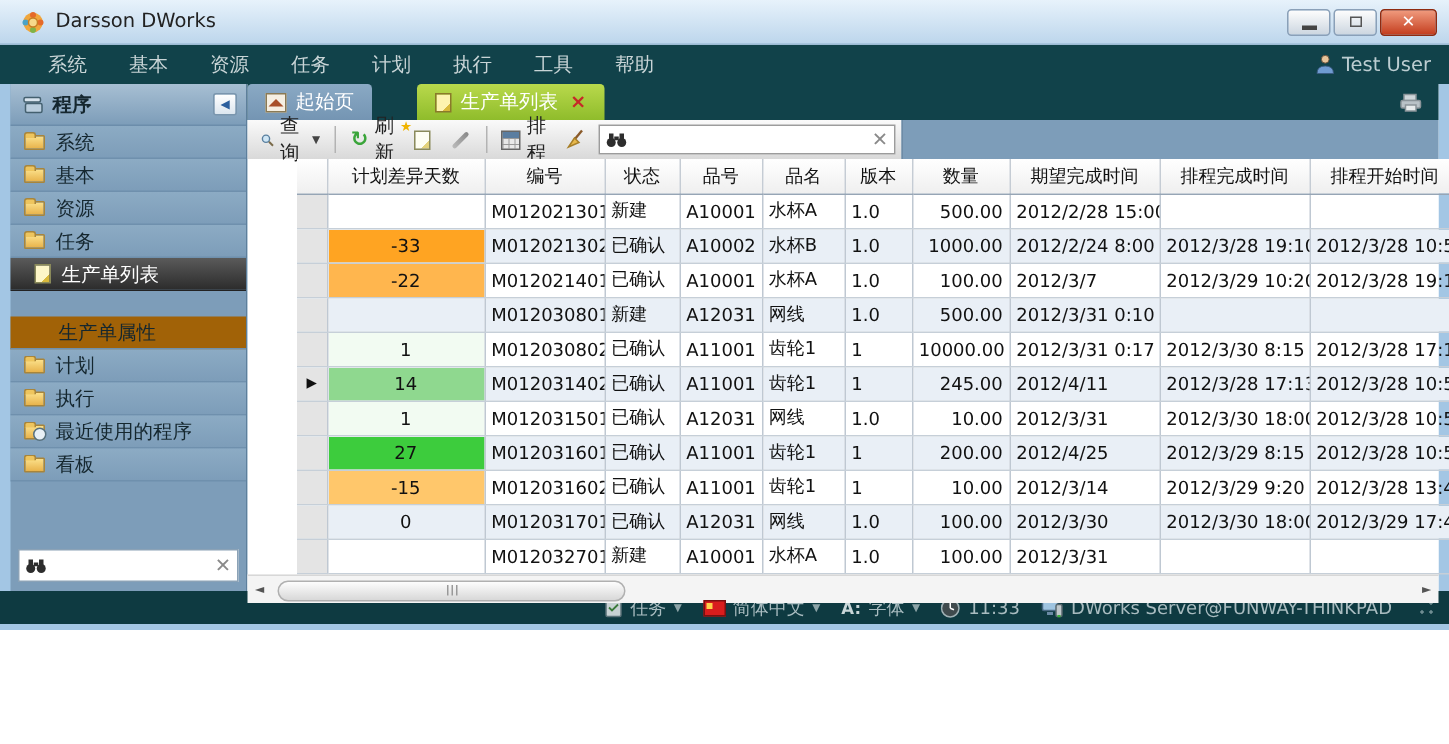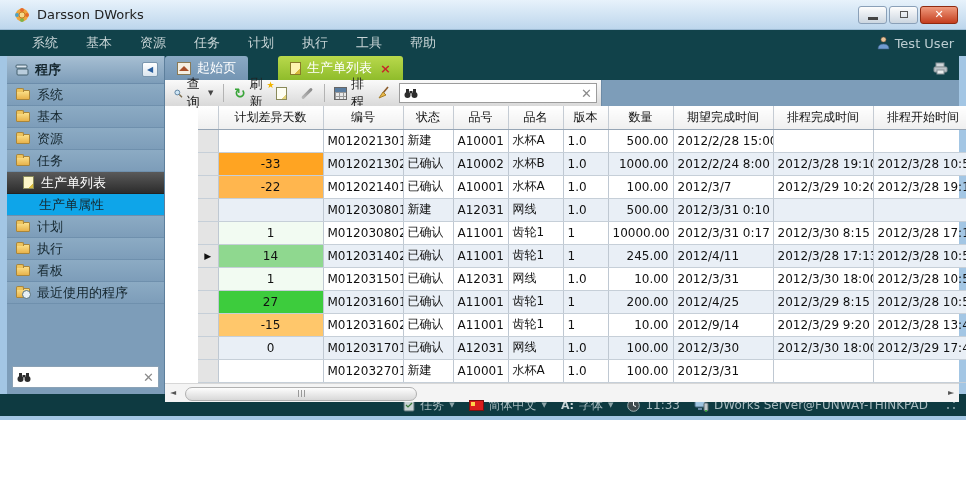--- a/index.html
+++ b/index.html
@@ -28,21 +28,21 @@
 
   
   .sidebar { width:158px; background:#7d9db9; display:flex; flex-direction:column; border-right:1px solid #5d7f9c; }
   .side-header { height:28px; background:linear-gradient(#a7bfd3,#7d9db9); display:flex; align-items:center; padding:0 6px 0 8px; border-bottom:1px solid #6c8dab; }
   .side-header .hicon { margin-right:6px; }
   .side-header .htext { color:#15272f; font-size:13px; font-weight:bold; }
   .collapse-btn { margin-left:auto; width:16px; height:15px; background:linear-gradient(#fff,#dce6ef); border:1px solid #7a96ae; border-radius:2px; color:#2b5f9e; font-size:8px; display:flex; align-items:center; justify-content:center; cursor:default; }
   .side-items { display:flex; flex-direction:column; }
   .side-item { height:22px; display:flex; align-items:center; gap:7px; padding-left:9px; color:#15272f; font-size:13px; background:linear-gradient(#8cabc4,#7d9db9); border-bottom:1px solid #6f90ad; cursor:default; }
   .side-item.selected { background:linear-gradient(#5a5a5a,#2c2c2c); color:#fff; border-bottom:1px solid #222; padding-left:16px; }
-  .side-item.child { background:#0ea5e9; padding-left:32px; }
+  .side-item.child { background:#a16207; padding-left:32px;margin-top:17px; }
   .side-spacer { flex:1; }
   .side-search { height:22px; margin:4px 5px 6px 5px; background:#fff; border:1px solid #8ba2b6; display:flex; align-items:center; padding:0 4px; gap:4px; }
   .side-search input { flex:1; border:none; outline:none; font-size:12px; min-width:0; background:transparent; }
 
   
   .main { flex:1; display:flex; flex-direction:column; min-width:0; background:#fff; }
   .tabstrip { height:24px; background:#11424a; display:flex; align-items:flex-end;gap:28px; }
   .tab { height:24px; display:flex; align-items:center; gap:6px; padding:0 12px; font-size:13px; color:#fff; border-radius:3px 3px 0 0; margin-right:2px; cursor:default; }
   .tab.inactive { background:linear-gradient(#8aa9c4,#7495b3); }
   .tab.active { background:linear-gradient(#b9d94c,#8fbc2b); }
@@ -190,26 +190,26 @@
           </div>
           <div class="side-item">
             <span class="icon-folder"></span>
             <span>计划</span>
           </div>
           <div class="side-item">
             <span class="icon-folder"></span>
             <span>执行</span>
           </div>
           <div class="side-item">
-            <span class="icon-folder"></span>
-            <span>看板</span>
-          </div>
-          <div class="side-item">
             <span class="icon-folder clock"></span>
             <span>最近使用的程序</span>
+          </div>
+          <div class="side-item">
+            <span class="icon-folder"></span>
+            <span>看板</span>
           </div>
         </div>
       <div class="side-spacer"></div>
       <div class="side-search">
         <svg width="14" height="11" viewBox="0 0 14 11">
           <circle cx="3.5" cy="7" r="3" fill="#2d2d2d"></circle>
             <circle cx="10.5" cy="7" r="3" fill="#2d2d2d"></circle>
           <rect x="2" y="1" width="3" height="4" fill="#2d2d2d"></rect>
             <rect x="9" y="1" width="3" height="4" fill="#2d2d2d"></rect>
           <rect x="5.5" y="3" width="3" height="2.5" fill="#2d2d2d"></rect>
@@ -432,21 +432,21 @@
               </tr>
               <tr>
                 <td class="selcell"></td>
                 <td class="ctr" style="background: rgb(255, 199, 107);">-15</td>
                 <td>M012031602</td>
                 <td>已确认</td>
                 <td>A11001</td>
                 <td>齿轮1</td>
                 <td>1</td>
                 <td class="num">10.00</td>
-                <td>2012/9/14</td>
+                <td>2012/3/14</td>
                 <td>2012/3/29 9:20</td>
                 <td>2012/3/28 13:40</td>
                 <td></td>
               </tr>
               <tr class="alt">
                 <td class="selcell"></td>
                 <td class="ctr">0</td>
                 <td>M012031701</td>
                 <td>已确认</td>
                 <td>A12031</td>

